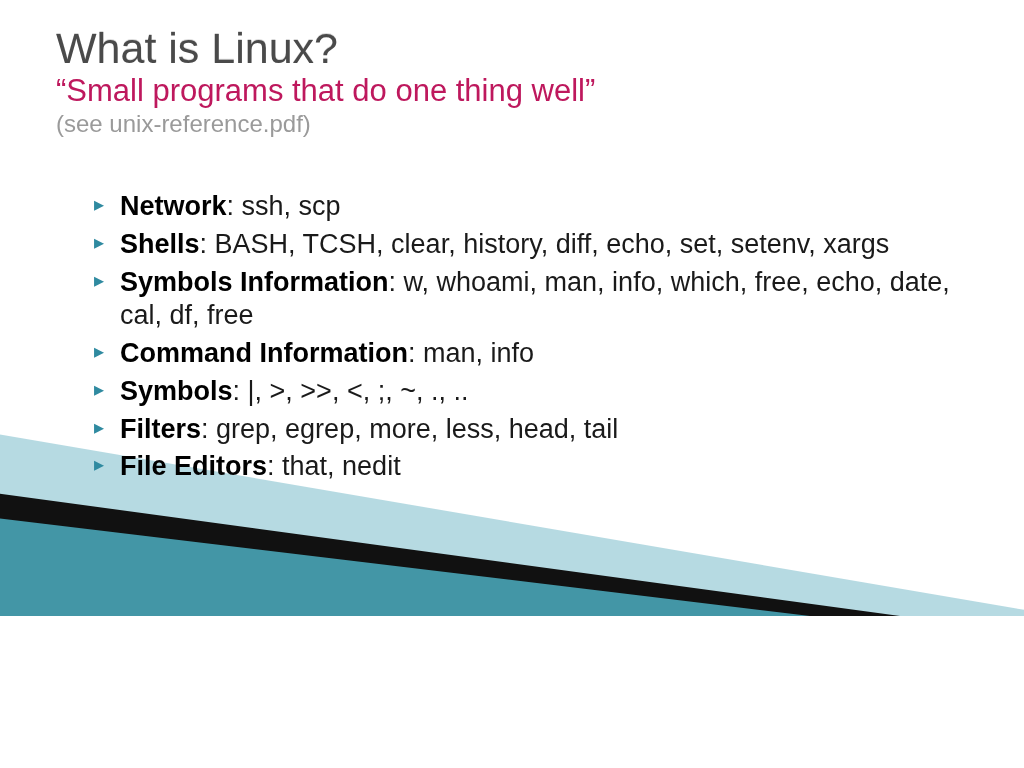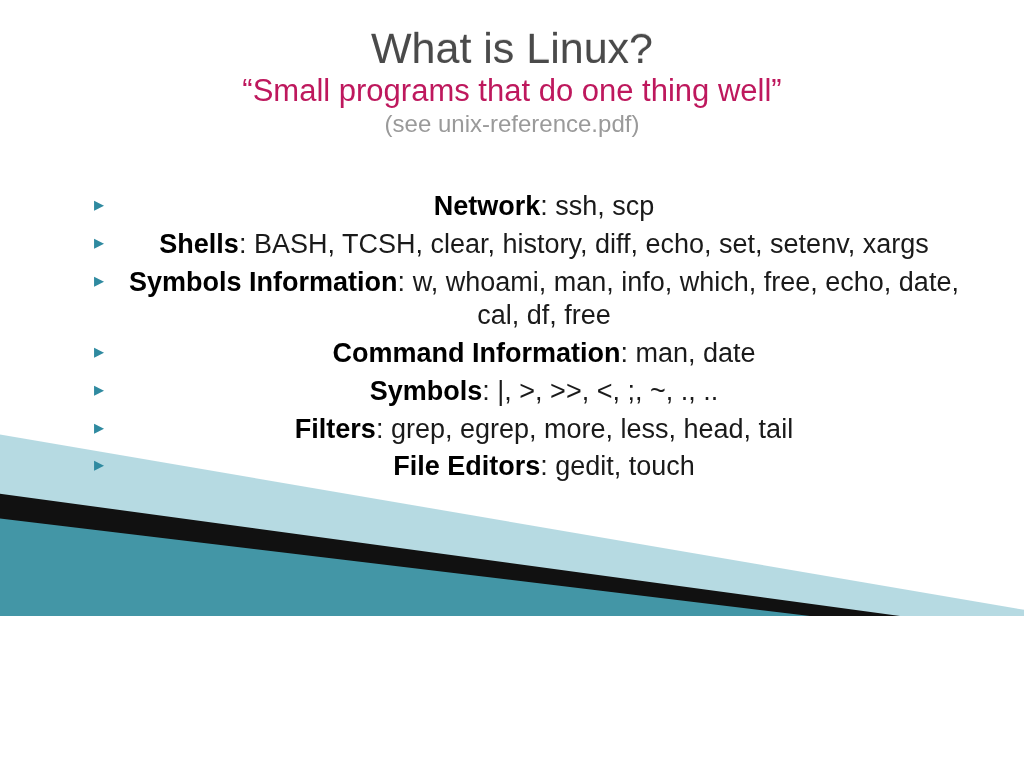--- a/index.html
+++ b/index.html
@@ -2,21 +2,20 @@
 <html><head>
 <meta charset="utf-8">
 <style>
   * { margin: 0; padding: 0; box-sizing: border-box; }
   html, body { width: 1024px; height: 768px; overflow: hidden; font-family: "Segoe UI", "Lucida Sans", Arial, sans-serif; background: #fff; }
   .slide {
     position: relative;
     width: 1024px;
     height: 596px;
     background: #fff;
-    text-align: center;
   }
   .triangle-teal {
     position: absolute;
     left: -20px; bottom: -20px;
     width: 0; height: 0;
     border-left: 0 solid transparent;
     border-right: 1080px solid transparent;
     border-bottom: 185px solid #3e9fb3;
     opacity: 0.38;
     z-index: 0;
@@ -97,19 +96,19 @@
 
   <div class="content">
     <div class="title">What is Linux?</div>
     <div class="subtitle">“Small programs that do one thing well”</div>
     <div class="subnote">(see unix-reference.pdf)</div>
 
     <ul class="bullets">
       <li><span class="category b">Network</span>: <span>ssh, scp</span></li>
       <li><span class="category b">Shells</span>: <span>BASH, TCSH, clear, history, diff, echo, set, setenv, xargs</span></li>
       <li><span class="category b">Symbols Information</span>: <span>w, whoami, man, info, which, free, echo, date, cal, df, free</span></li>
-      <li><span class="category b">Command Information</span>: <span>man, date</span></li>
+      <li><span class="category b">Command Information</span>: <span>man, info</span></li>
       <li><span class="category b">Symbols</span>: <span>|, &gt;, &gt;&gt;, &lt;, ;, ~, ., ..</span></li>
       <li><span class="category b">Filters</span>: <span>grep, egrep, more, less, head, tail</span></li>
-      <li><span class="category b">File Editors</span>: <span>gedit, touch</span></li>
+      <li><span class="category b">File Editors</span>: <span>that, nedit</span></li>
     </ul>
   </div>
 </div>
 
 </body></html>

